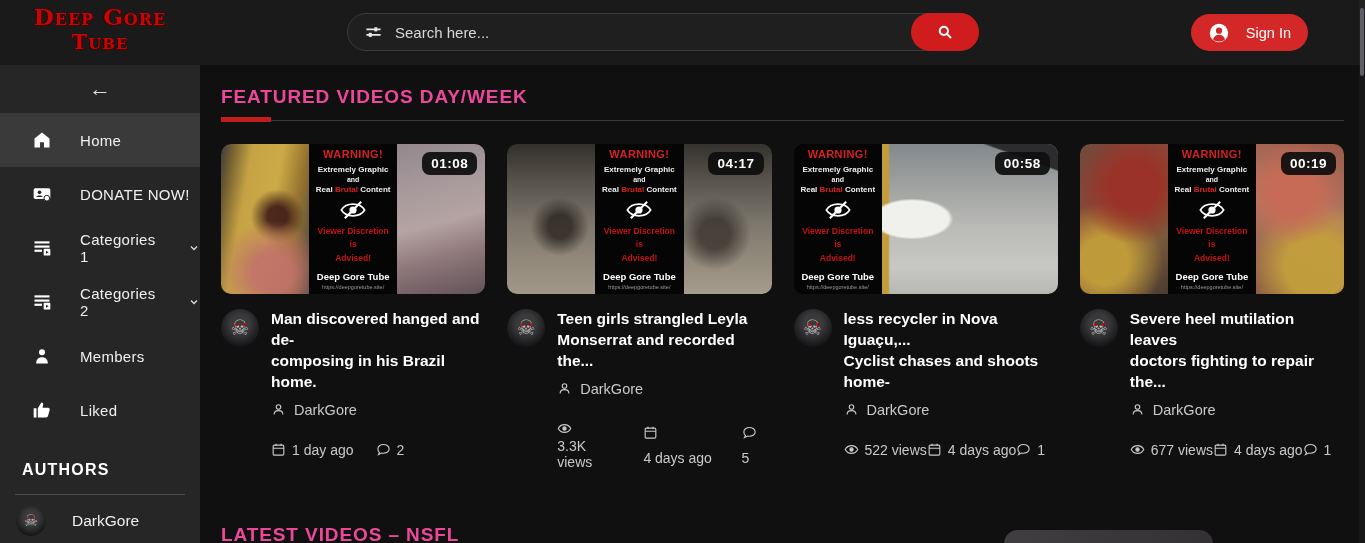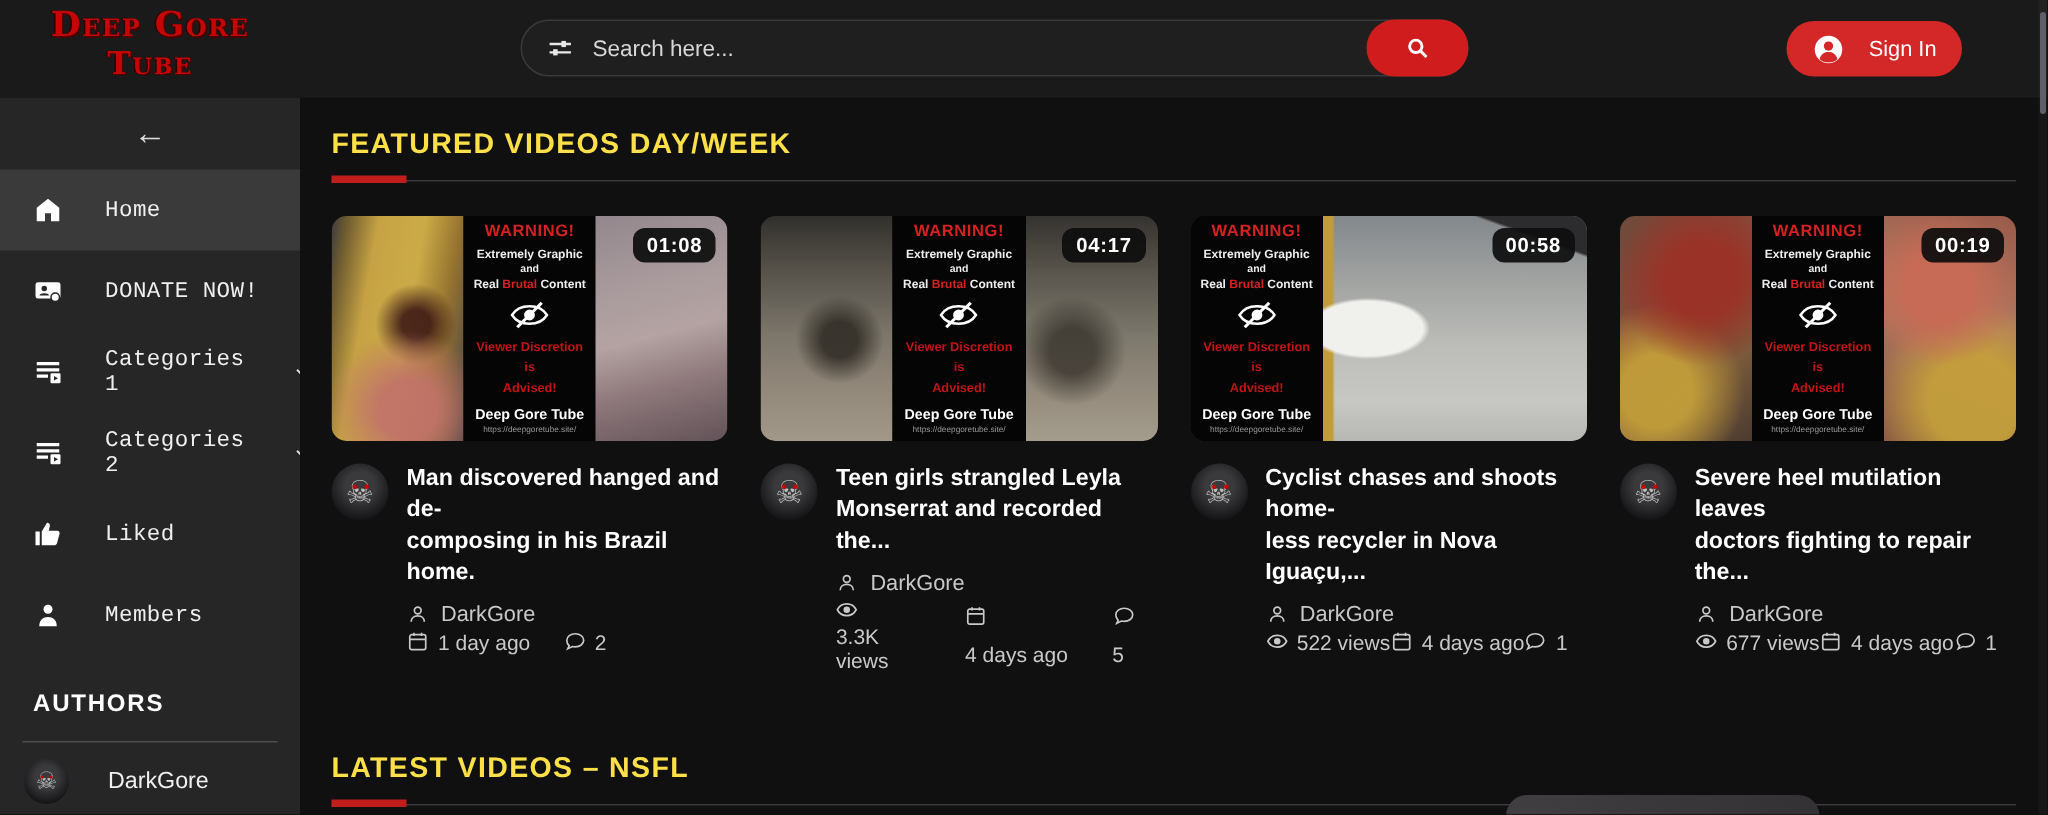--- a/index.html
+++ b/index.html
@@ -34,22 +34,22 @@
   
   .scrollbar { position:absolute; right:0; top:0; width:6px; height:543px;
                background:rgba(255,255,255,0.03); z-index:9; }
   .scroll-thumb { position:absolute; left:1px; top:8px; width:4px; height:68px;
                   background:#5e5e68; border-radius:2px; cursor:pointer; }
 
   
   .sidebar { position:absolute; left:0; top:65px; width:200px; height:478px; background:#262626; }
   .back-strip { height:48px; display:flex; align-items:center; justify-content:center;
                 color:#ddd; font-size:22px; cursor:pointer; }
-  .side-item { display:flex; align-items:center; gap:28px; padding-left:22px; height:54px;
-               color:#efefef; font-size:15px; letter-spacing:.3px; cursor:pointer;font-family:Liberation Mono, monospace; }
+  .side-item { display:flex; align-items:center; gap:28px; padding-left:32px; height:54px;
+               color:#efefef; font-size:15px; letter-spacing:.3px; cursor:pointer; }
   .side-item.active { background:#3a3a3a; }
   .side-item .ic { width:20px; height:20px; flex:none; display:flex; color:#fff; }
   .side-item .chev { margin-left:4px; display:flex; color:#dcdcdc; }
   .authors-h { margin:24px 11px 0 22px; color:#fff; font-weight:800; font-size:16px; letter-spacing:1.2px; }
   .side-hr { border:none; border-top:1px solid #4c4c4c; margin:15px 15px 0 15px; }
   .author-entry { display:flex; align-items:center; gap:26px; padding-left:16px; margin-top:11px;
                   color:#efefef; font-size:15.5px; cursor:pointer; }
 
   
   .avatar { width:38px; height:38px; flex:0 0 38px; border-radius:50%; position:relative;
@@ -58,21 +58,21 @@
   .avatar .glyph { color:#bdbdbd; font-size:21px; line-height:1; font-family:"DejaVu Sans",sans-serif; }
   .avatar .eyes { position:absolute; top:14px; left:14px; width:3px; height:3px; border-radius:50%;
                   background:#c00; box-shadow:8px 0 0 #c00; }
   .avatar.sm { width:30px; height:30px; flex:0 0 30px; }
   .avatar.sm .glyph { font-size:16px; }
   .avatar.sm .eyes { top:11px; left:11px; width:2px; height:2px; box-shadow:6px 0 0 #c00; }
 
   
   .main { position:absolute; left:200px; top:65px; right:6px; bottom:0; background:#101010;
           padding:21px 15px 0 21px; overflow:hidden; }
-  .sec-title { color:#fde047; font-size:19px; font-weight:800; letter-spacing:.9px; }
+  .sec-title { color:#ec4899; font-size:19px; font-weight:800; letter-spacing:.9px; }
   .rule { position:relative; height:5px; margin-top:9px; }
   .rule::after { content:""; position:absolute; left:0; right:0; bottom:1px; height:1px; background:#3a3a3a; }
   .rule .seg { position:absolute; left:0; top:0; width:50px; height:5px; background:#c21d1d; z-index:1; }
 
   .cards { display:grid; grid-template-columns:repeat(4,1fr); gap:22px; margin-top:22px; }
 
   .thumb { position:relative; height:150px; border-radius:10px; overflow:hidden; display:flex;
            background:#000; cursor:pointer; }
   .scene { flex:1; }
   .panel { width:33.5%; flex:none; background:#050505; color:#eee; display:flex; flex-direction:column;
@@ -113,21 +113,21 @@
   .t4b { background:
     radial-gradient(circle at 42% 32%, rgba(200,106,85,.95) 0 20%, rgba(200,106,85,0) 46%),
     radial-gradient(circle at 68% 82%, rgba(198,162,58,.9) 0 22%, rgba(198,162,58,0) 48%),
     linear-gradient(200deg,#9a5a4a 0%,#b07a62 45%,#8a5a42 100%); }
 
   .card-info { display:flex; gap:12px; padding-top:15px; }
   .vt { flex:1; min-width:0; }
   .vt .l { font-size:15.5px; font-weight:700; color:#fff; line-height:1.35; cursor:pointer; }
   .author-row { display:flex; align-items:center; gap:8px; color:#c9c9c9; font-size:14.5px;
                 margin-top:9px; cursor:pointer; }
-  .meta { color:#c9c9c9; font-size:14px; margin-top:2px; display:flex; padding-right:6px; }
+  .meta { color:#c9c9c9; font-size:14px; margin-top:24px; display:flex; padding-right:6px; }
   .meta--gap { gap:22px; }
   .meta--between { }
   .meta-item { display:inline-flex; align-items:center; gap:6px; }
   .meta--wrap { justify-content:space-between; }
   .meta--wrap .meta-item { flex-wrap:wrap; row-gap:2px; align-items:center; }
   .meta--wrap .mi-views { max-width:58px; }
   .meta--wrap .mi-date { max-width:70px; }
   .meta--wrap .mi-comments { max-width:24px; }
 
   .latest-head { margin-top:54px; }
@@ -236,34 +236,34 @@
       <span class="chev">
         <svg width="12" height="12" viewBox="0 0 24 24" fill="none" stroke="currentColor" stroke-width="2.6">
             <path d="M6 9 l6 6 6-6"></path>
           </svg>
       </span>
     </div>
 
     <div class="side-item">
       <span class="ic">
         <svg viewBox="0 0 24 24" width="20" height="20" fill="currentColor">
-          <path d="M2 10 h3.4 v11 H2 Z M7 21 V10 l4.2-7 c1.8 0 2.6 1.2 2.2 3 l-.8 3.4 h6.8 c1.4 0 2.2 1.2 1.8 2.6 l-2 7.3 c-.3 1-1.2 1.7-2.2 1.7 Z"></path>
-        </svg>
-      </span>
-      <span>Liked</span>
+          <circle cx="12" cy="7.4" r="3.6"></circle>
+          <path d="M5 21 c0-5 3.1-7.4 7-7.4 s7 2.4 7 7.4 Z"></path>
+        </svg>
+      </span>
+      <span>Members</span>
     </div>
 
     <div class="side-item">
       <span class="ic">
         <svg viewBox="0 0 24 24" width="20" height="20" fill="currentColor">
-          <circle cx="12" cy="7.4" r="3.6"></circle>
-          <path d="M5 21 c0-5 3.1-7.4 7-7.4 s7 2.4 7 7.4 Z"></path>
-        </svg>
-      </span>
-      <span>Members</span>
+          <path d="M2 10 h3.4 v11 H2 Z M7 21 V10 l4.2-7 c1.8 0 2.6 1.2 2.2 3 l-.8 3.4 h6.8 c1.4 0 2.2 1.2 1.8 2.6 l-2 7.3 c-.3 1-1.2 1.7-2.2 1.7 Z"></path>
+        </svg>
+      </span>
+      <span>Liked</span>
     </div>
 
     <div class="authors-h">AUTHORS</div>
     <hr class="side-hr">
 
     <div class="author-entry">
       <span class="avatar sm">
         <span class="glyph">☠</span>
         <span class="eyes"></span>
       </span>
@@ -444,22 +444,22 @@
           <div class="scene t3a"></div>
           <span class="dur">00:58</span>
         </div>
         <div class="card-info">
           <span class="avatar">
             <span class="glyph">☠</span>
             <span class="eyes"></span>
           </span>
           <div class="vt">
             <div class="l">
+              <div>less recycler in Nova Iguaçu,...</div>
               <div>Cyclist chases and shoots home-</div>
-              <div>less recycler in Nova Iguaçu,...</div>
             </div>
             <div class="author-row">
               <span>
                 <svg width="15" height="15" viewBox="0 0 24 24" fill="none" stroke="currentColor" stroke-width="1.8">
                     <circle cx="12" cy="8" r="3.6"></circle>
                     <path d="M5 20 c0-4 3.2-6.2 7-6.2 s7 2.2 7 6.2"></path>
                   </svg>
               </span>
               <span>DarkGore</span>
             </div>

